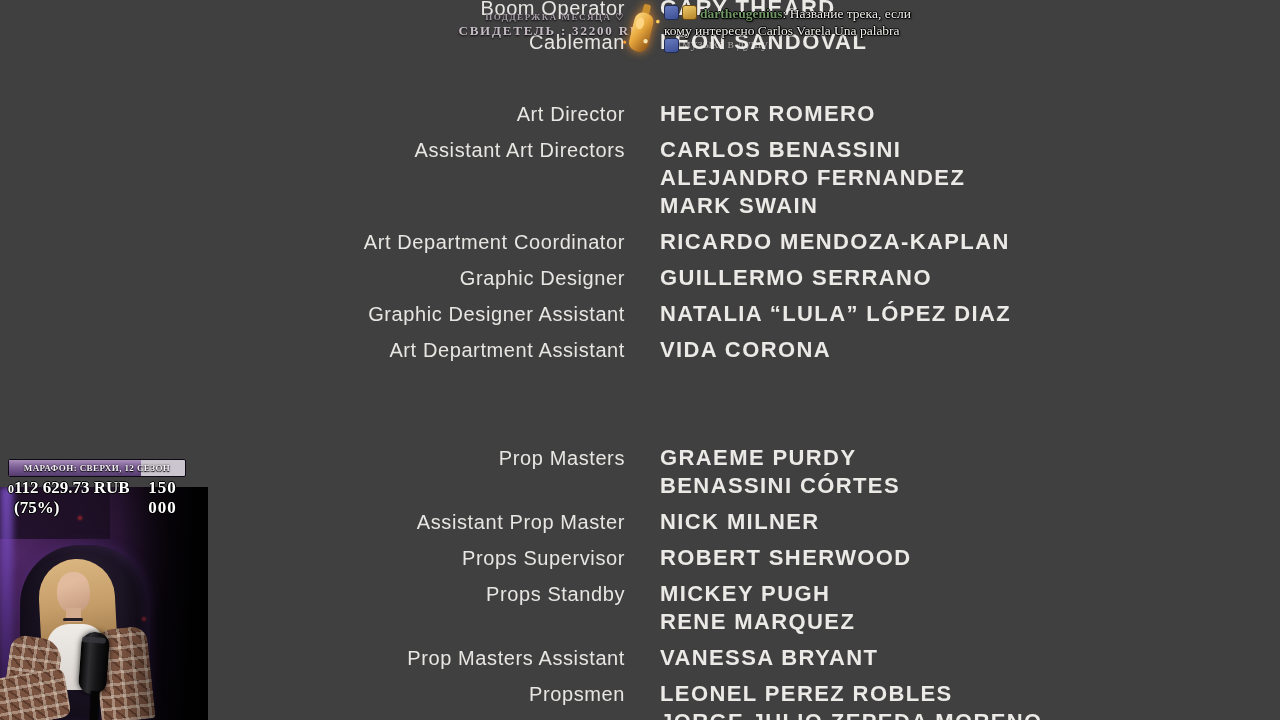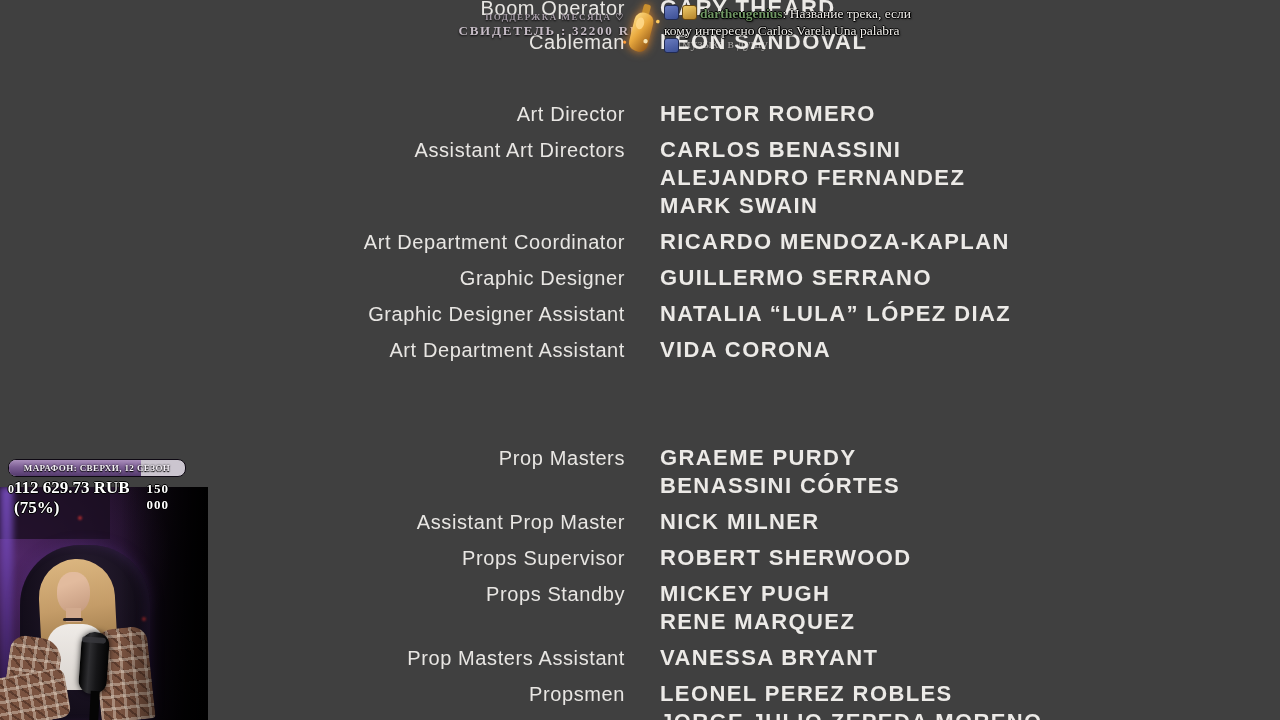--- a/index.html
+++ b/index.html
@@ -26,28 +26,28 @@
   .chat-line2-badge{position:absolute;left:664px;top:37px;z-index:5;}
   .chat-line2-text{position:absolute;left:682px;top:36px;z-index:2;font-family:"Liberation Serif",serif;font-size:13.5px;color:#efece8;opacity:.55;
     text-shadow:0 0 2px #000;}
   .chat-line2-user{color:#8a6fd8;font-weight:700;}
 
   
   .emote{position:absolute;left:622px;top:1px;width:40px;height:56px;z-index:6;filter:drop-shadow(0 0 5px rgba(255,150,40,.75));}
 
   
   .marathon{position:absolute;left:8px;top:459px;width:178px;z-index:6;}
-  .m-bar{position:relative;height:16px;background:#cbc5cf;border:1px solid #0e0913;border-radius:8px;overflow:hidden;}
+  .m-bar{position:relative;height:16px;background:#cbc5cf;border:1px solid #0e0913;border-radius:2px;overflow:hidden;}
   .m-fill{position:absolute;left:0;top:0;bottom:0;background:linear-gradient(180deg,#ab8fbc 0%,#7c5e94 45%,#543a6d 100%);}
   .m-title{position:absolute;inset:0;text-align:center;line-height:16px;font-family:"Liberation Serif",serif;font-weight:700;font-size:9px;letter-spacing:.4px;color:#f6f1f8;text-shadow:0 1px 1px #000,0 0 2px #000;}
   .m-labels{display:flex;justify-content:space-between;align-items:baseline;margin-top:1px;font-family:"Liberation Serif",serif;font-weight:700;color:#fff;
     text-shadow:-1px 0 0 #000,1px 0 0 #000,0 -1px 0 #000,0 1px 0 #000;}
   .m-min{font-size:12px;}
   .m-cur{font-size:17px;}
-  .m-max{font-size:13px;letter-spacing:1px;}
+  .m-max{font-size:17px;letter-spacing:1px;text-align:center;}
 
   
   .webcam{position:absolute;left:0;top:487px;width:208px;height:233px;z-index:1;overflow:hidden;}
   .wc-bg{position:absolute;inset:0;background:
       radial-gradient(120% 90% at 8% 30%,rgba(118,58,158,.5),transparent 62%),
       linear-gradient(100deg,#2b1430 0%,#201026 35%,#140b19 62%,#07040a 88%,#030204 100%);}
   .wc-panel{position:absolute;left:0;top:0;width:110px;height:52px;background:#190e1f;opacity:.8;}
   .wc-streak{position:absolute;left:0;top:0;width:13px;height:100%;background:linear-gradient(180deg,#8a5ae0,#58348f 55%,#2a1848);filter:blur(3px);opacity:.75;}
   .wc-chair{position:absolute;left:20px;top:58px;width:130px;height:178px;border-radius:60px 60px 14px 14px;
       background:radial-gradient(ellipse at 50% 28%,#271d31 0%,#140e1b 65%,#0c0812 100%);box-shadow:0 0 14px rgba(95,55,150,.35), inset -6px 0 10px rgba(120,70,180,.18);}

